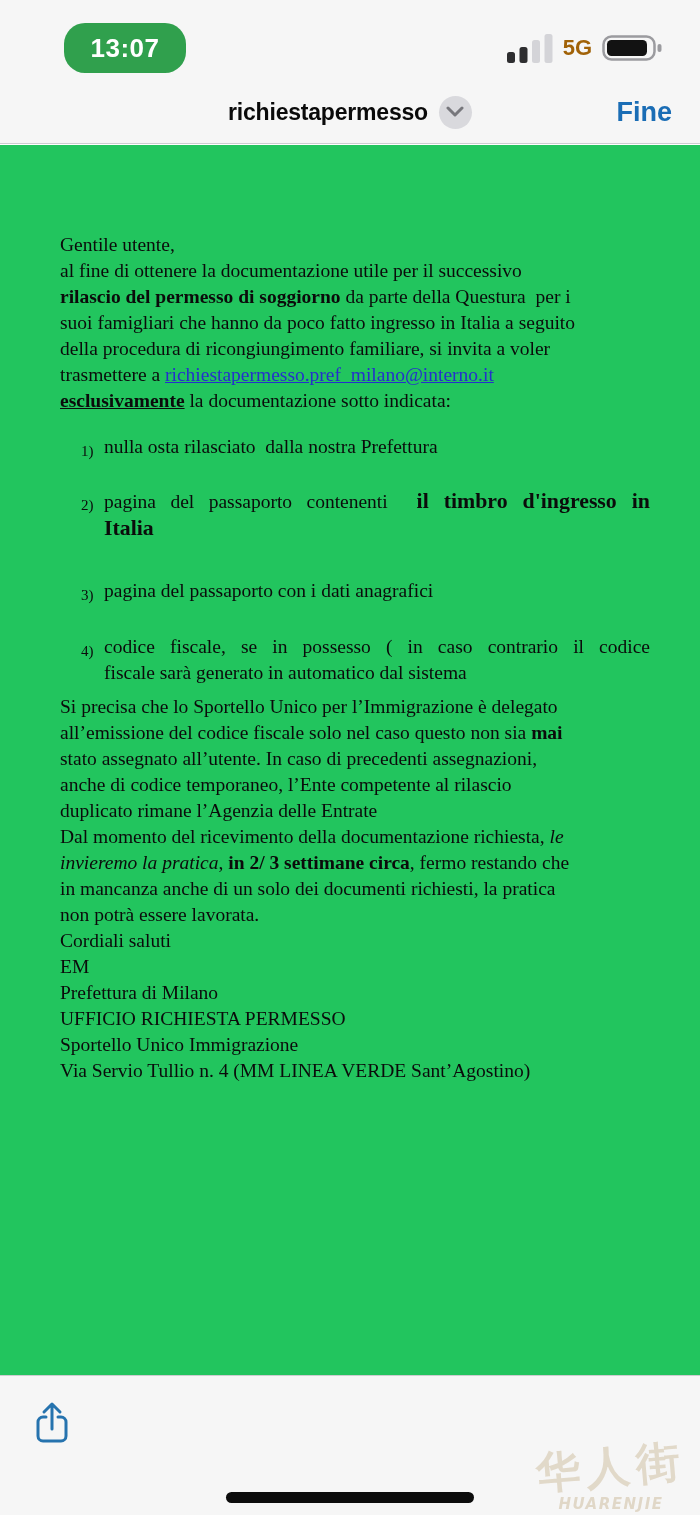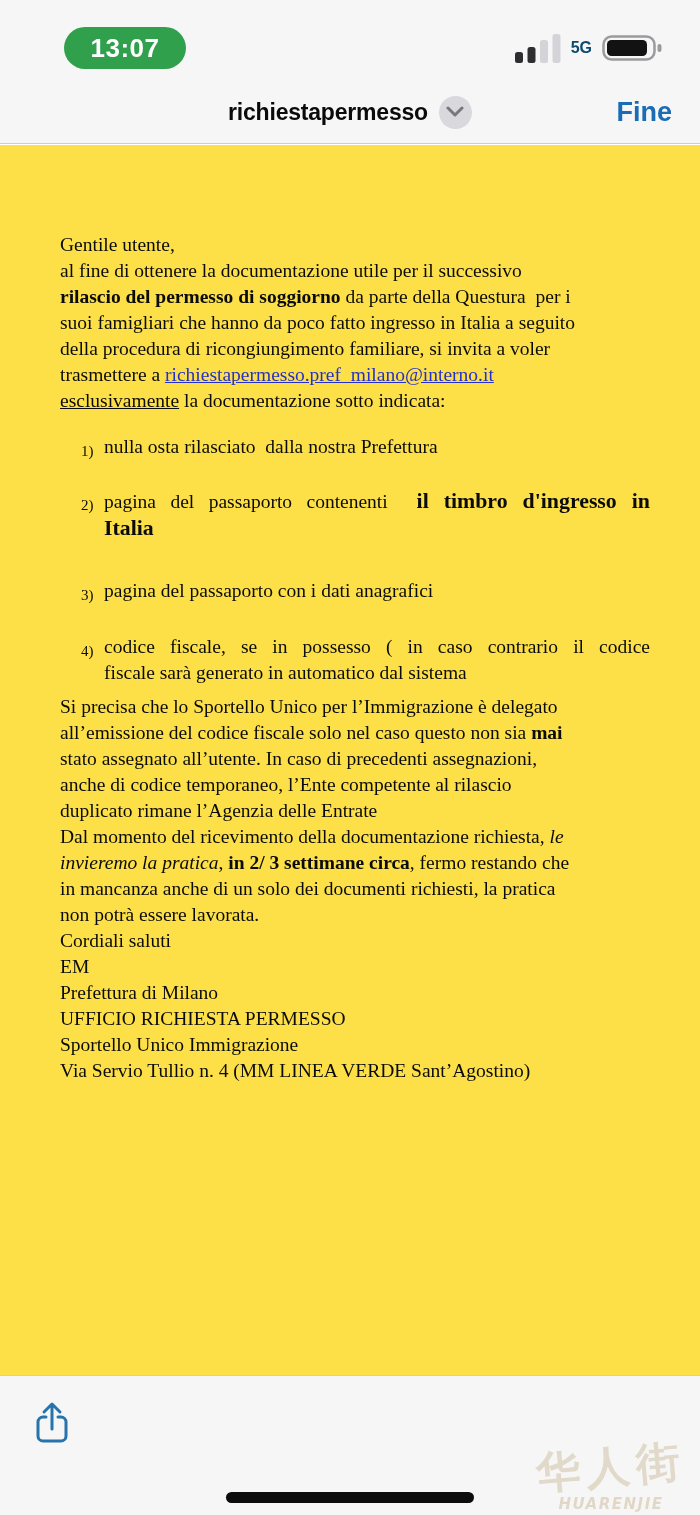--- a/index.html
+++ b/index.html
@@ -25,42 +25,42 @@
   }
   .status-bar {
     height: 82px;
     display: flex;
     align-items: center;
     justify-content: space-between;
     padding: 14px 36px 0 64px;
   }
   .time-pill {
     width: 122px;
-    height: 42px;
+    height: 50px;
     border-radius: 21px;
     background: #30a04d;
     display: flex;
     align-items: center;
     justify-content: center;
   }
   .time-pill span {
     color: #ffffff;
     font-size: 26px;
     font-weight: 700;
     letter-spacing: 0.5px;
   }
   .status-right {
     display: flex;
     align-items: center;
     gap: 10px;
   }
   .net-label {
-    font-size: 16px;
+    font-size: 22px;
     font-weight: 600;
-    color: #0c4a6e;
+    color: #a16207;
   }
 
   .nav-bar {
     height: 60px;
     position: relative;
     display: flex;
     align-items: center;
     justify-content: center;
   }
   .title-group {
@@ -97,31 +97,31 @@
     color: #1a6db5;
     cursor: pointer;
   }
 
   
   .doc {
     position: absolute;
     top: 145px;
     left: 0; right: 0;
     bottom: 140px;
-    background: #fde047;
+    background: #22c55e;
     padding: 87px 50px 0 60px;
     font-family: "Liberation Serif", serif;
     font-size: 19.5px;
     line-height: 26px;
     color: #0b0b0b;
   }
   .para { margin: 0; }
   .b  { font-weight: bold; }
   .bL { font-weight: bold; font-size: 1.12em; }
-  .bu { font-weight: normal; text-decoration: underline; }
+  .bu { font-weight: bold; text-decoration: underline; }
   .i  { font-style: italic; }
   a.link { color: #2530cc; text-decoration: underline; cursor: pointer; }
 
   .list {
     list-style: none;
     margin: 20px 0 8px 0;
   }
   .list li {
     display: flex;
     align-items: flex-start;

